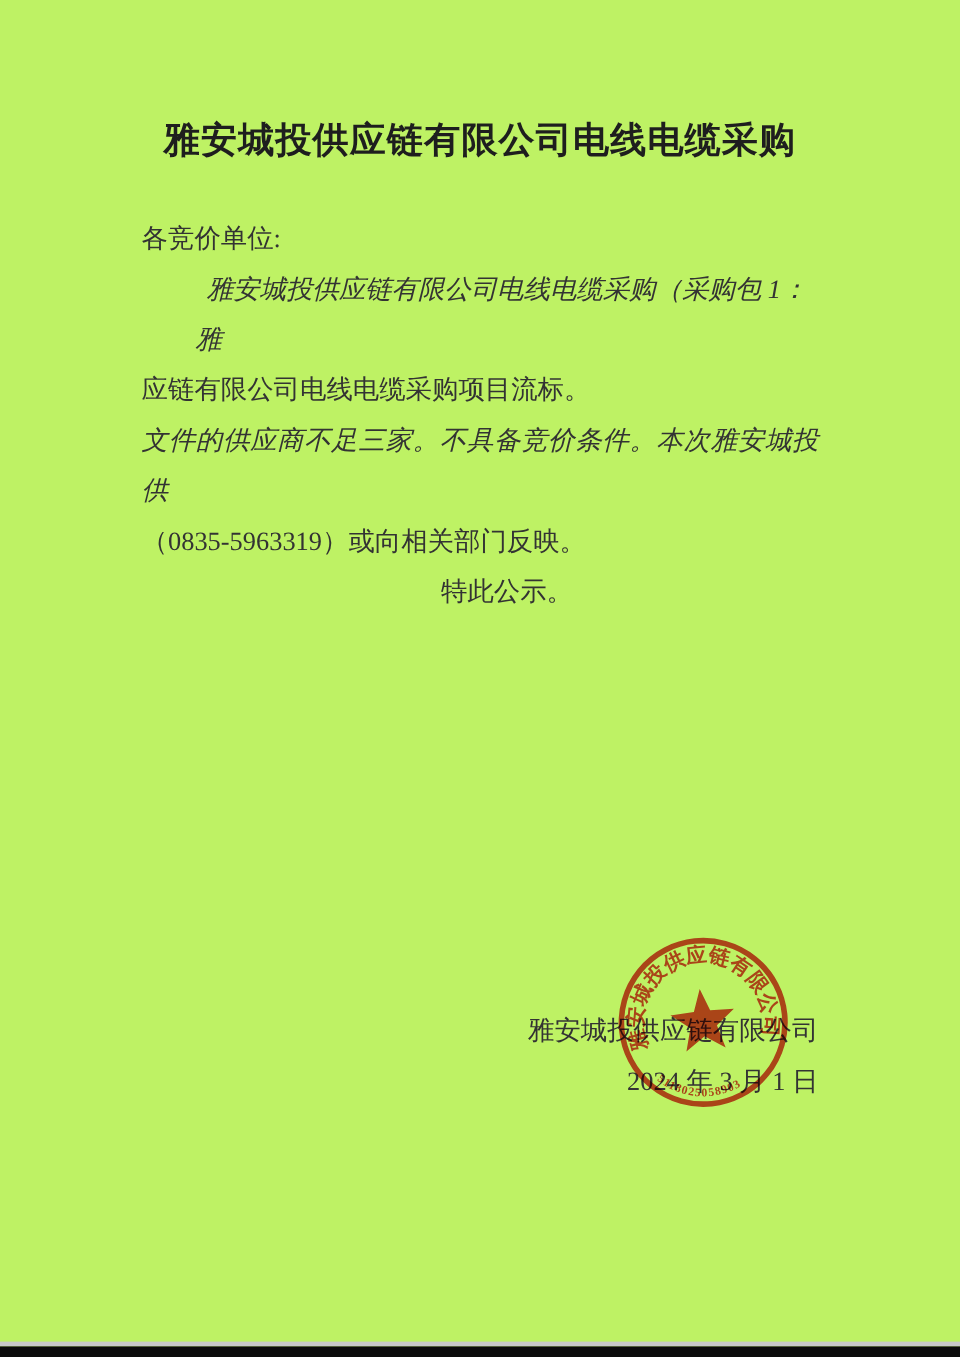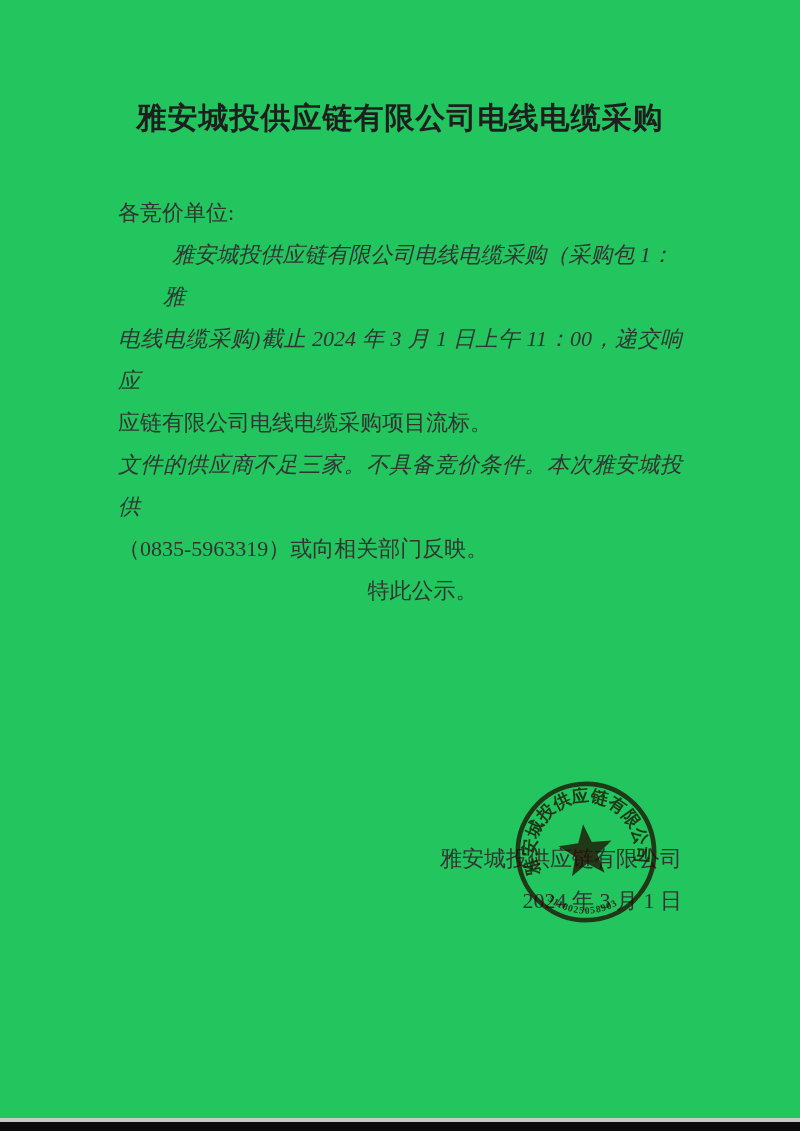--- a/index.html
+++ b/index.html
@@ -11,36 +11,36 @@
     width: 800px;
     height: 1131px;
     overflow: hidden;
     position: relative;
     font-family: "Liberation Serif", serif;
   }
   .page {
     position: relative;
     width: 800px;
     height: 1131px;
-    background: #22c55e;
+    background: #bef264;
   }
   .title {
     padding-top: 86px;
     margin: 0;
     text-align: center;
     font-size: 30px;
     font-weight: 700;
     color: #1e1e1e;
     letter-spacing: 1px;
   }
   .title-line {
     line-height: 64px;
   }
   .content {
-    margin: 42px 118px 0 118px;
+    margin: 28px 118px 0 118px;
     font-size: 22px;
     color: #333333;
   }
   .body-line {
     line-height: 42px;
     white-space: nowrap;
   }
   .jl {
     white-space: normal;
     text-align: justify;
@@ -102,21 +102,20 @@
 <div class="page">
 
   <h1 class="title">
     <div class="title-line">雅安城投供应链有限公司电线电缆采购</div>
   </h1>
 
   <div class="content">
     <div class="body-line">各竞价单位:</div>
 
     <div class="body-line jl indent">雅安城投供应链有限公司电线电缆采购（采购包 1：雅</div>
-    <div class="body-line jl">电线电缆采购)截止 2024 年 3 月 1 日上午 11：00，递交响应</div>
     <div class="body-line jl-last">应链有限公司电线电缆采购项目流标。</div>
     <div class="body-line jl">文件的供应商不足三家。不具备竞价条件。本次雅安城投供</div>
 
     <div class="body-line jl-last">（0835-5963319）或向相关部门反映。</div>
 
     <div class="body-line indent">特此公示。</div>
   </div>
 
   <div class="signature sig-company">雅安城投供应链有限公司</div>
   <div class="signature sig-date">2024 年 3 月 1 日</div>

